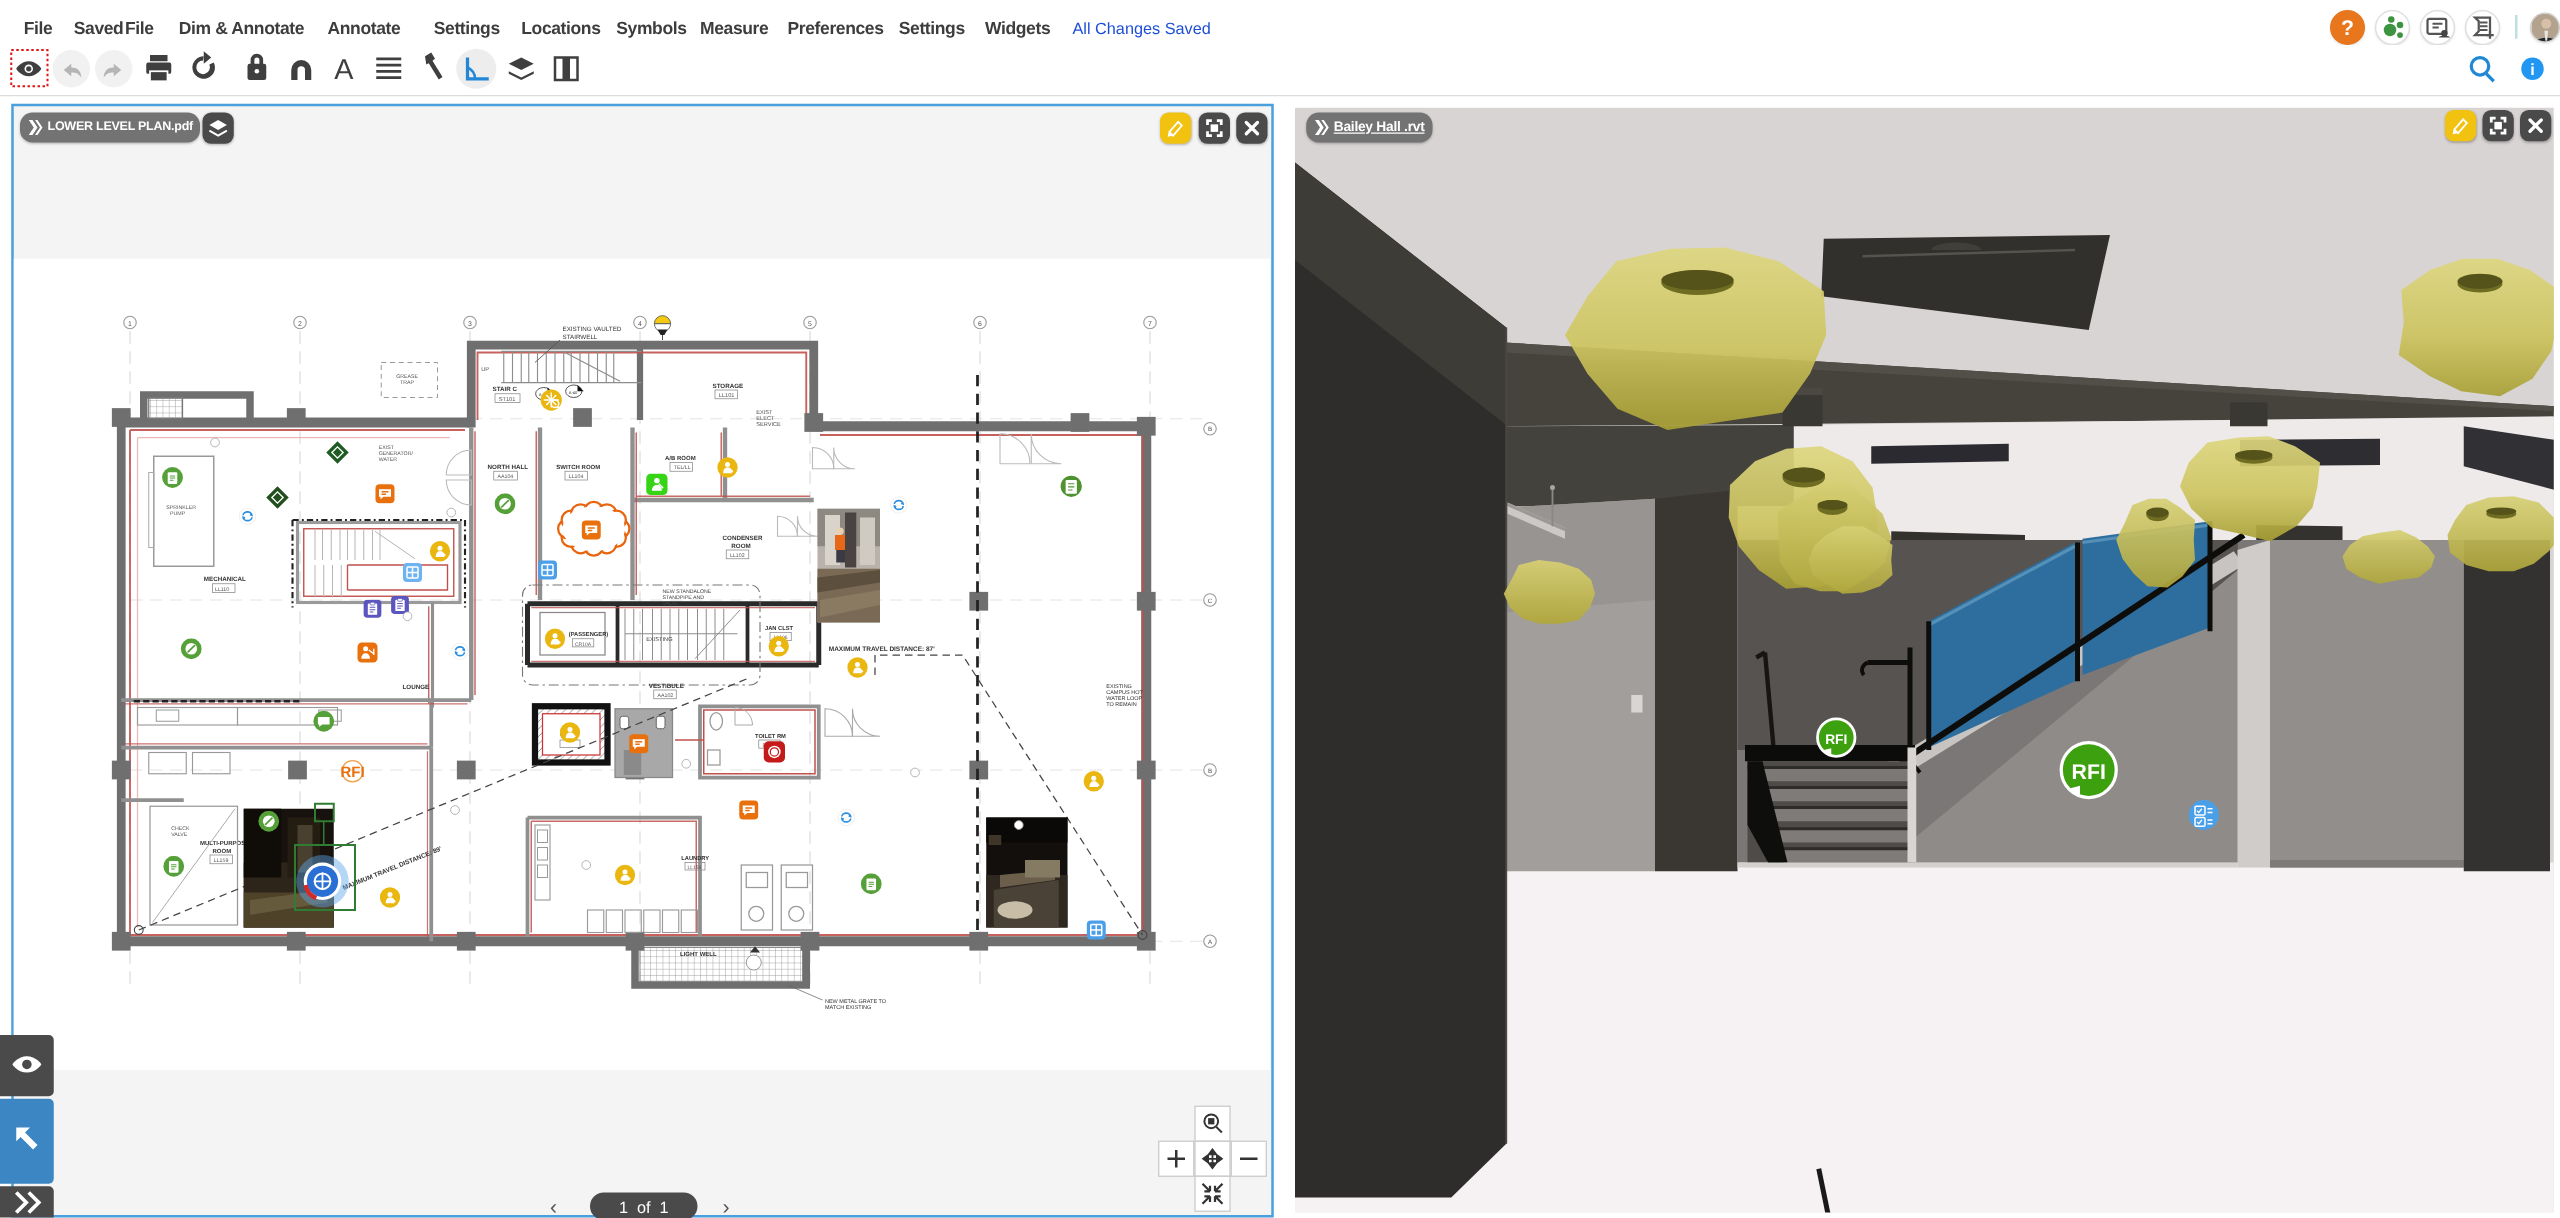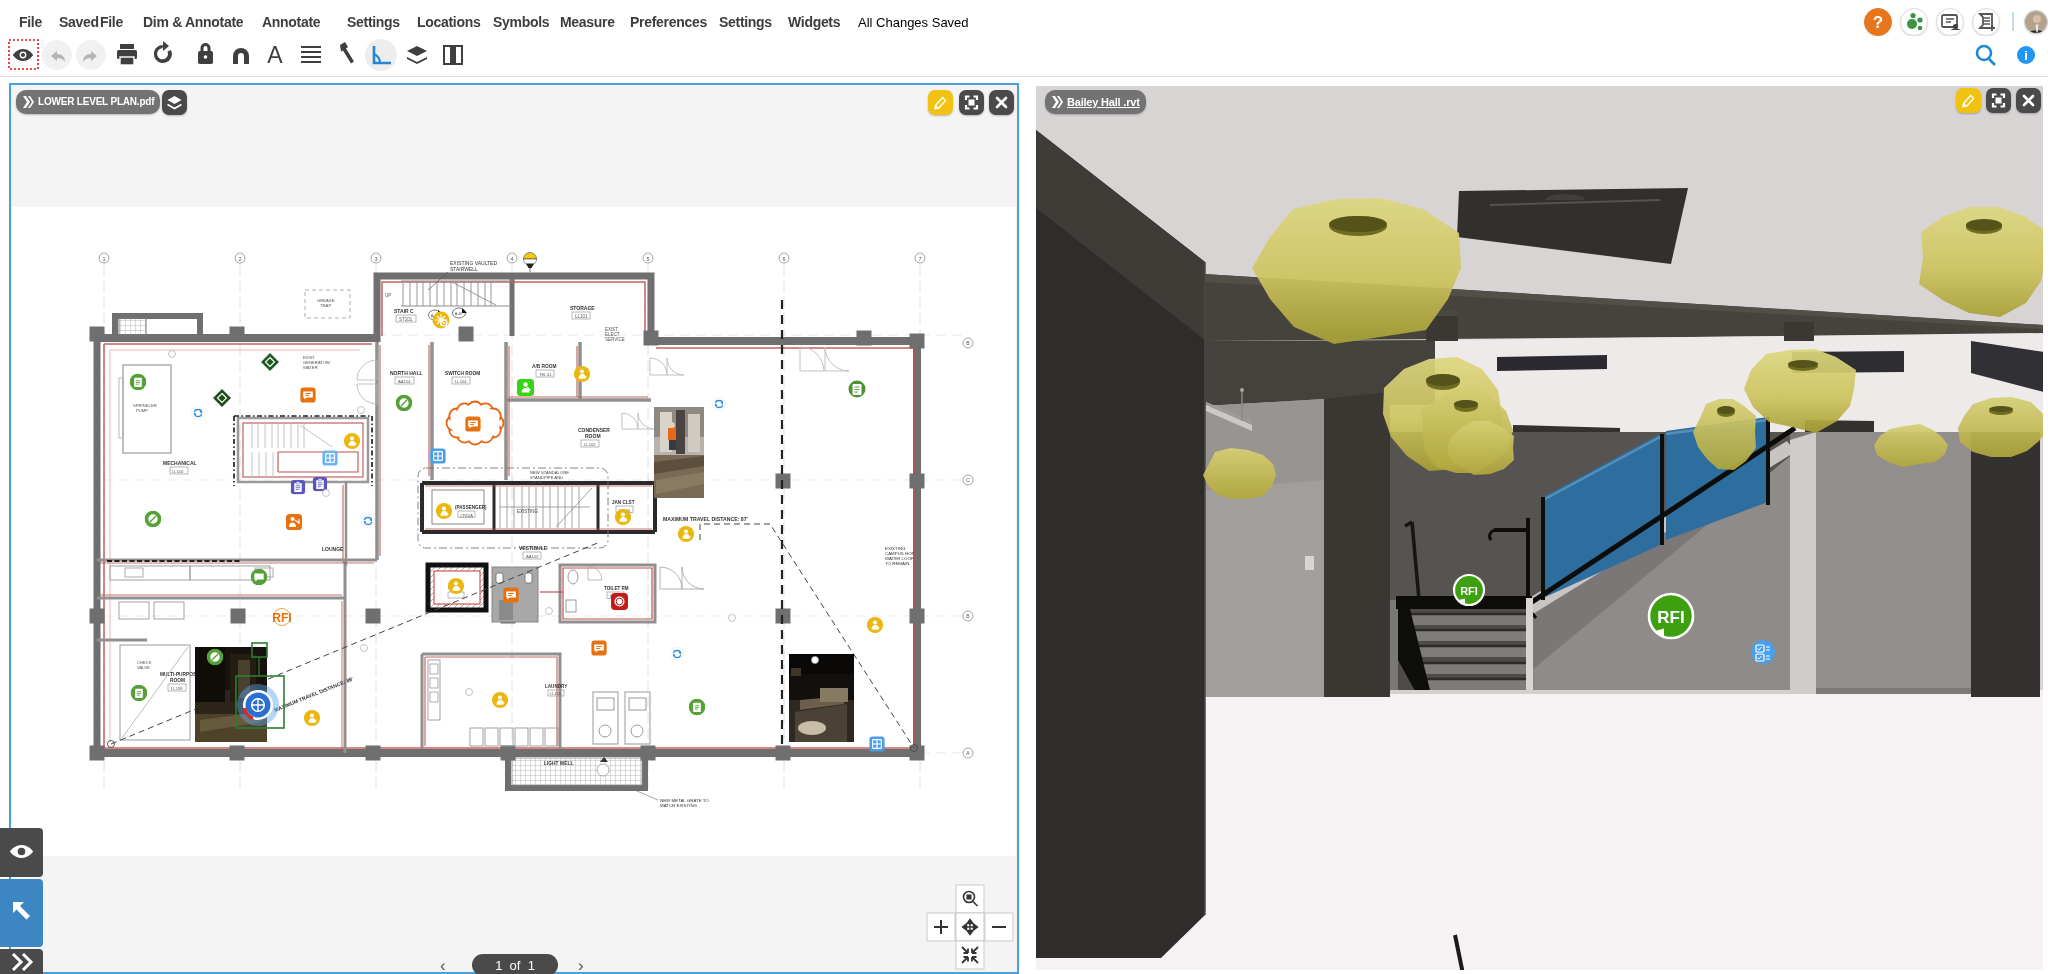--- a/index.html
+++ b/index.html
@@ -2,21 +2,21 @@
 <html><head>
 <meta charset="utf-8">
 <style>
   * { margin:0; padding:0; box-sizing:border-box; }
   html,body { width:2048px; height:974px; overflow:hidden; background:#fff;
     font-family:"Liberation Sans", sans-serif; }
   .abs { position:absolute; }
   
   #menubar { position:absolute; left:0; top:4px; width:1900px; height:36px; background:#fff; }
   #menubar .mi { position:absolute; top:10px; font-size:14px; font-weight:700; color:#3d3d3d; letter-spacing:-0.3px; }
-  #menubar .saved { position:absolute; top:11px; font-size:13px; font-weight:400; color:#000000; }
+  #menubar .saved { position:absolute; top:11px; font-size:13px; font-weight:400; color:#1d4ed8; }
   .circbtn { position:absolute; top:4px; width:28px; height:28px; border-radius:50%;
     background:#fff; border:1px solid #ddd; box-shadow:0 1px 2px rgba(0,0,0,.12); }
   
   #toolbar { position:absolute; left:0; top:36px; width:2048px; height:41px; background:#fff;
     border-bottom:1px solid #dcdcdc; }
   
   #lpanel { position:absolute; left:9px; top:83px; width:1010px; height:891px;
     border:2px solid #4aa0dc; background:#f4f4f4; }
   #lpage  { position:absolute; left:11px; top:207px; width:1005px; height:649px; background:#ffffff; }
   .tagpill { position:absolute; height:24px; background:#737373; border-radius:10px;

